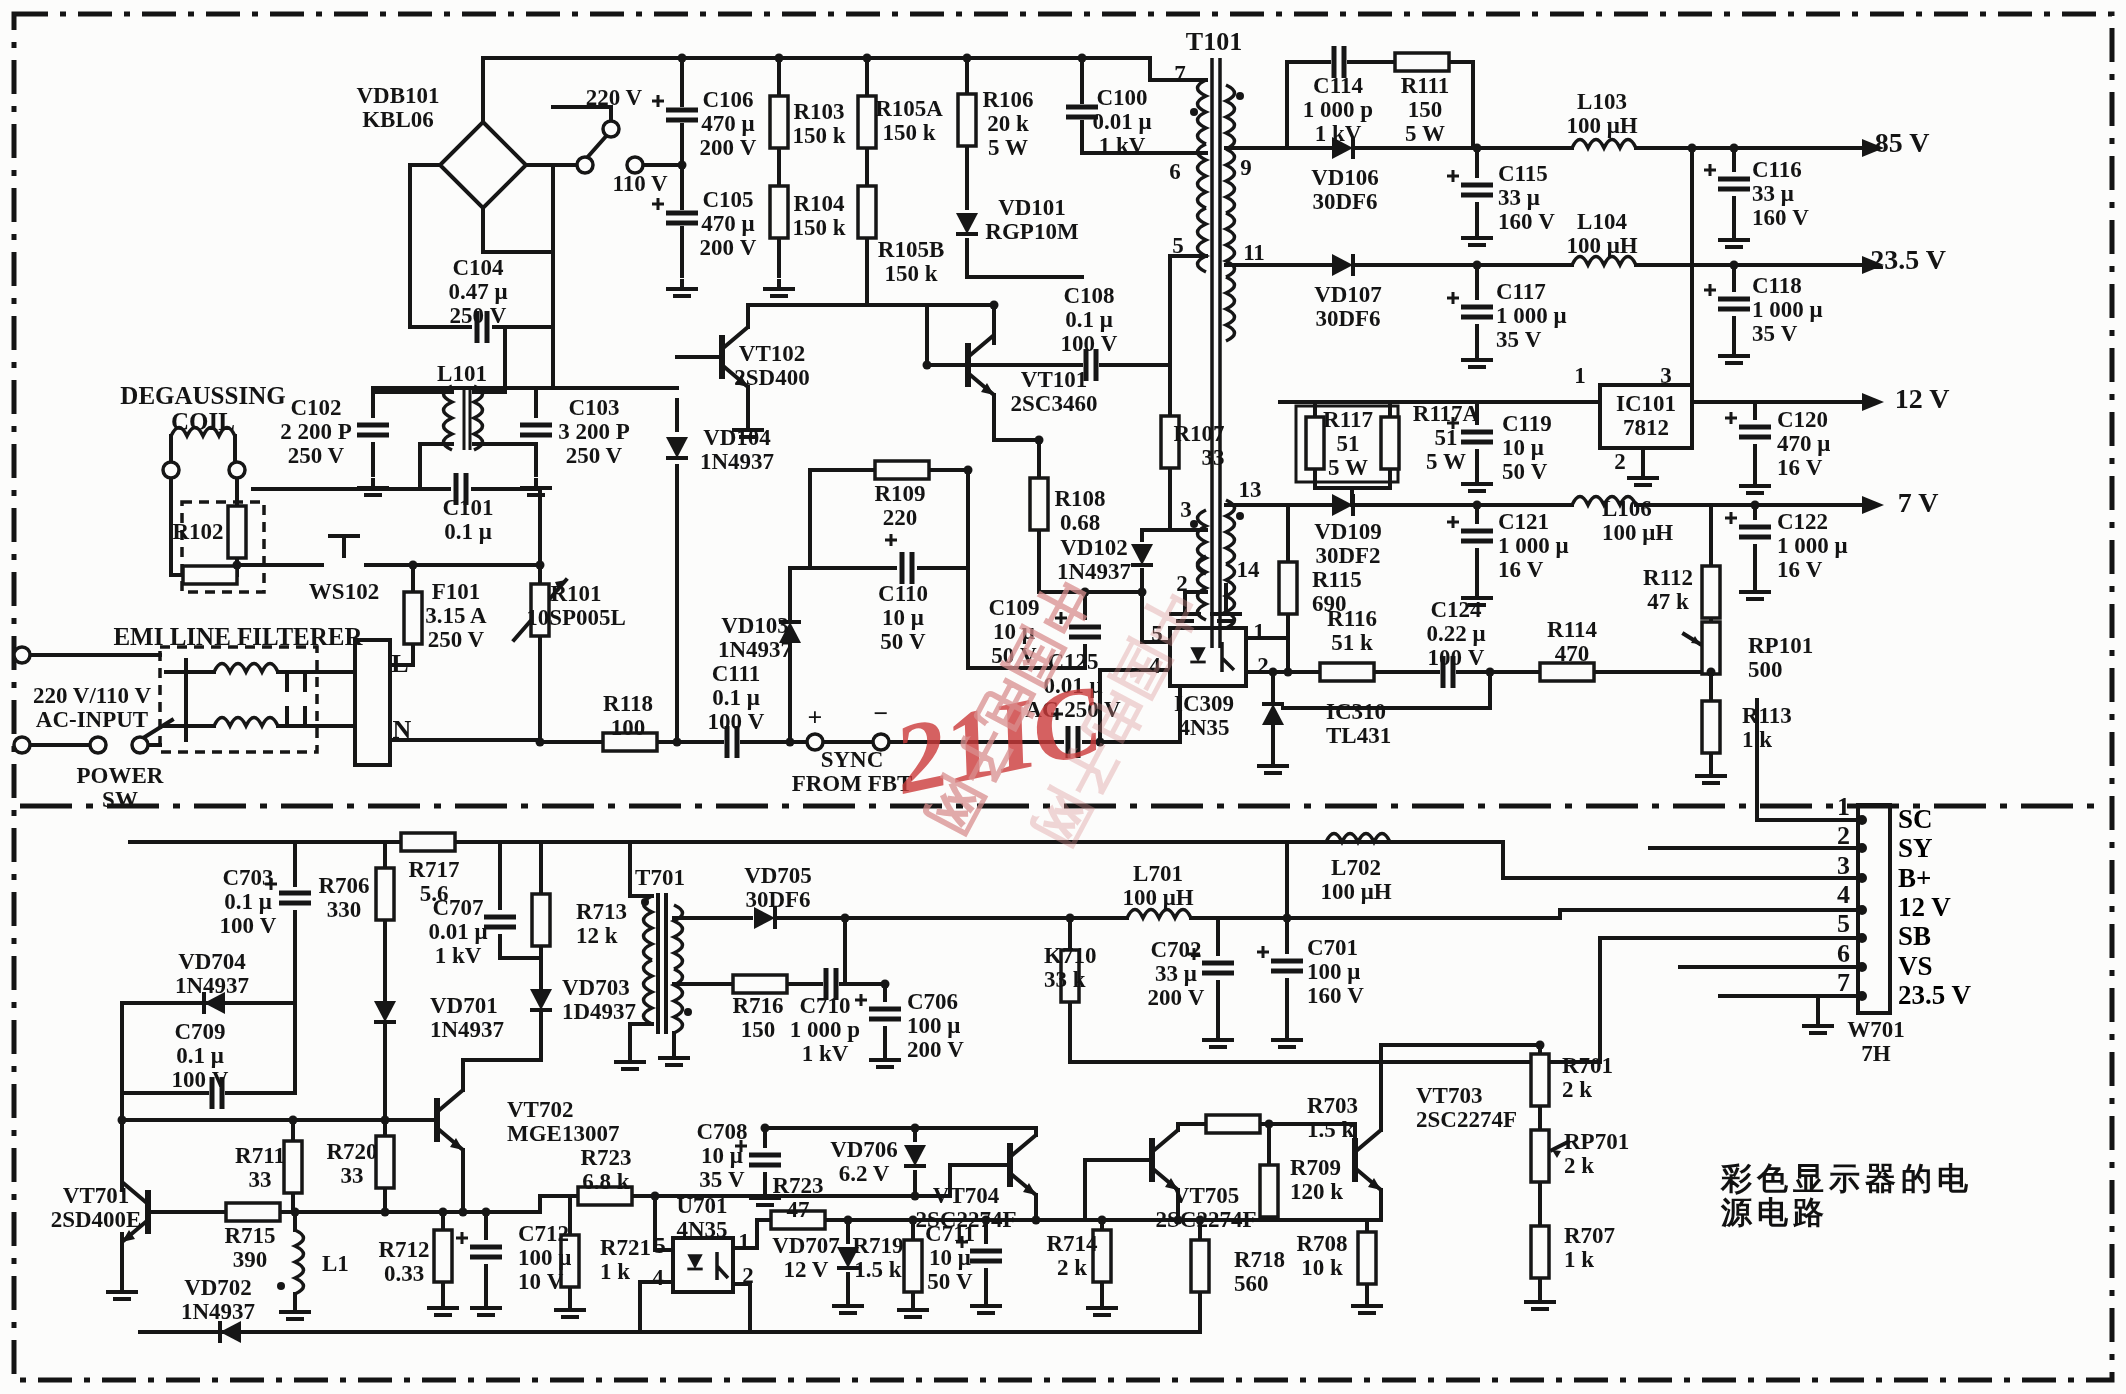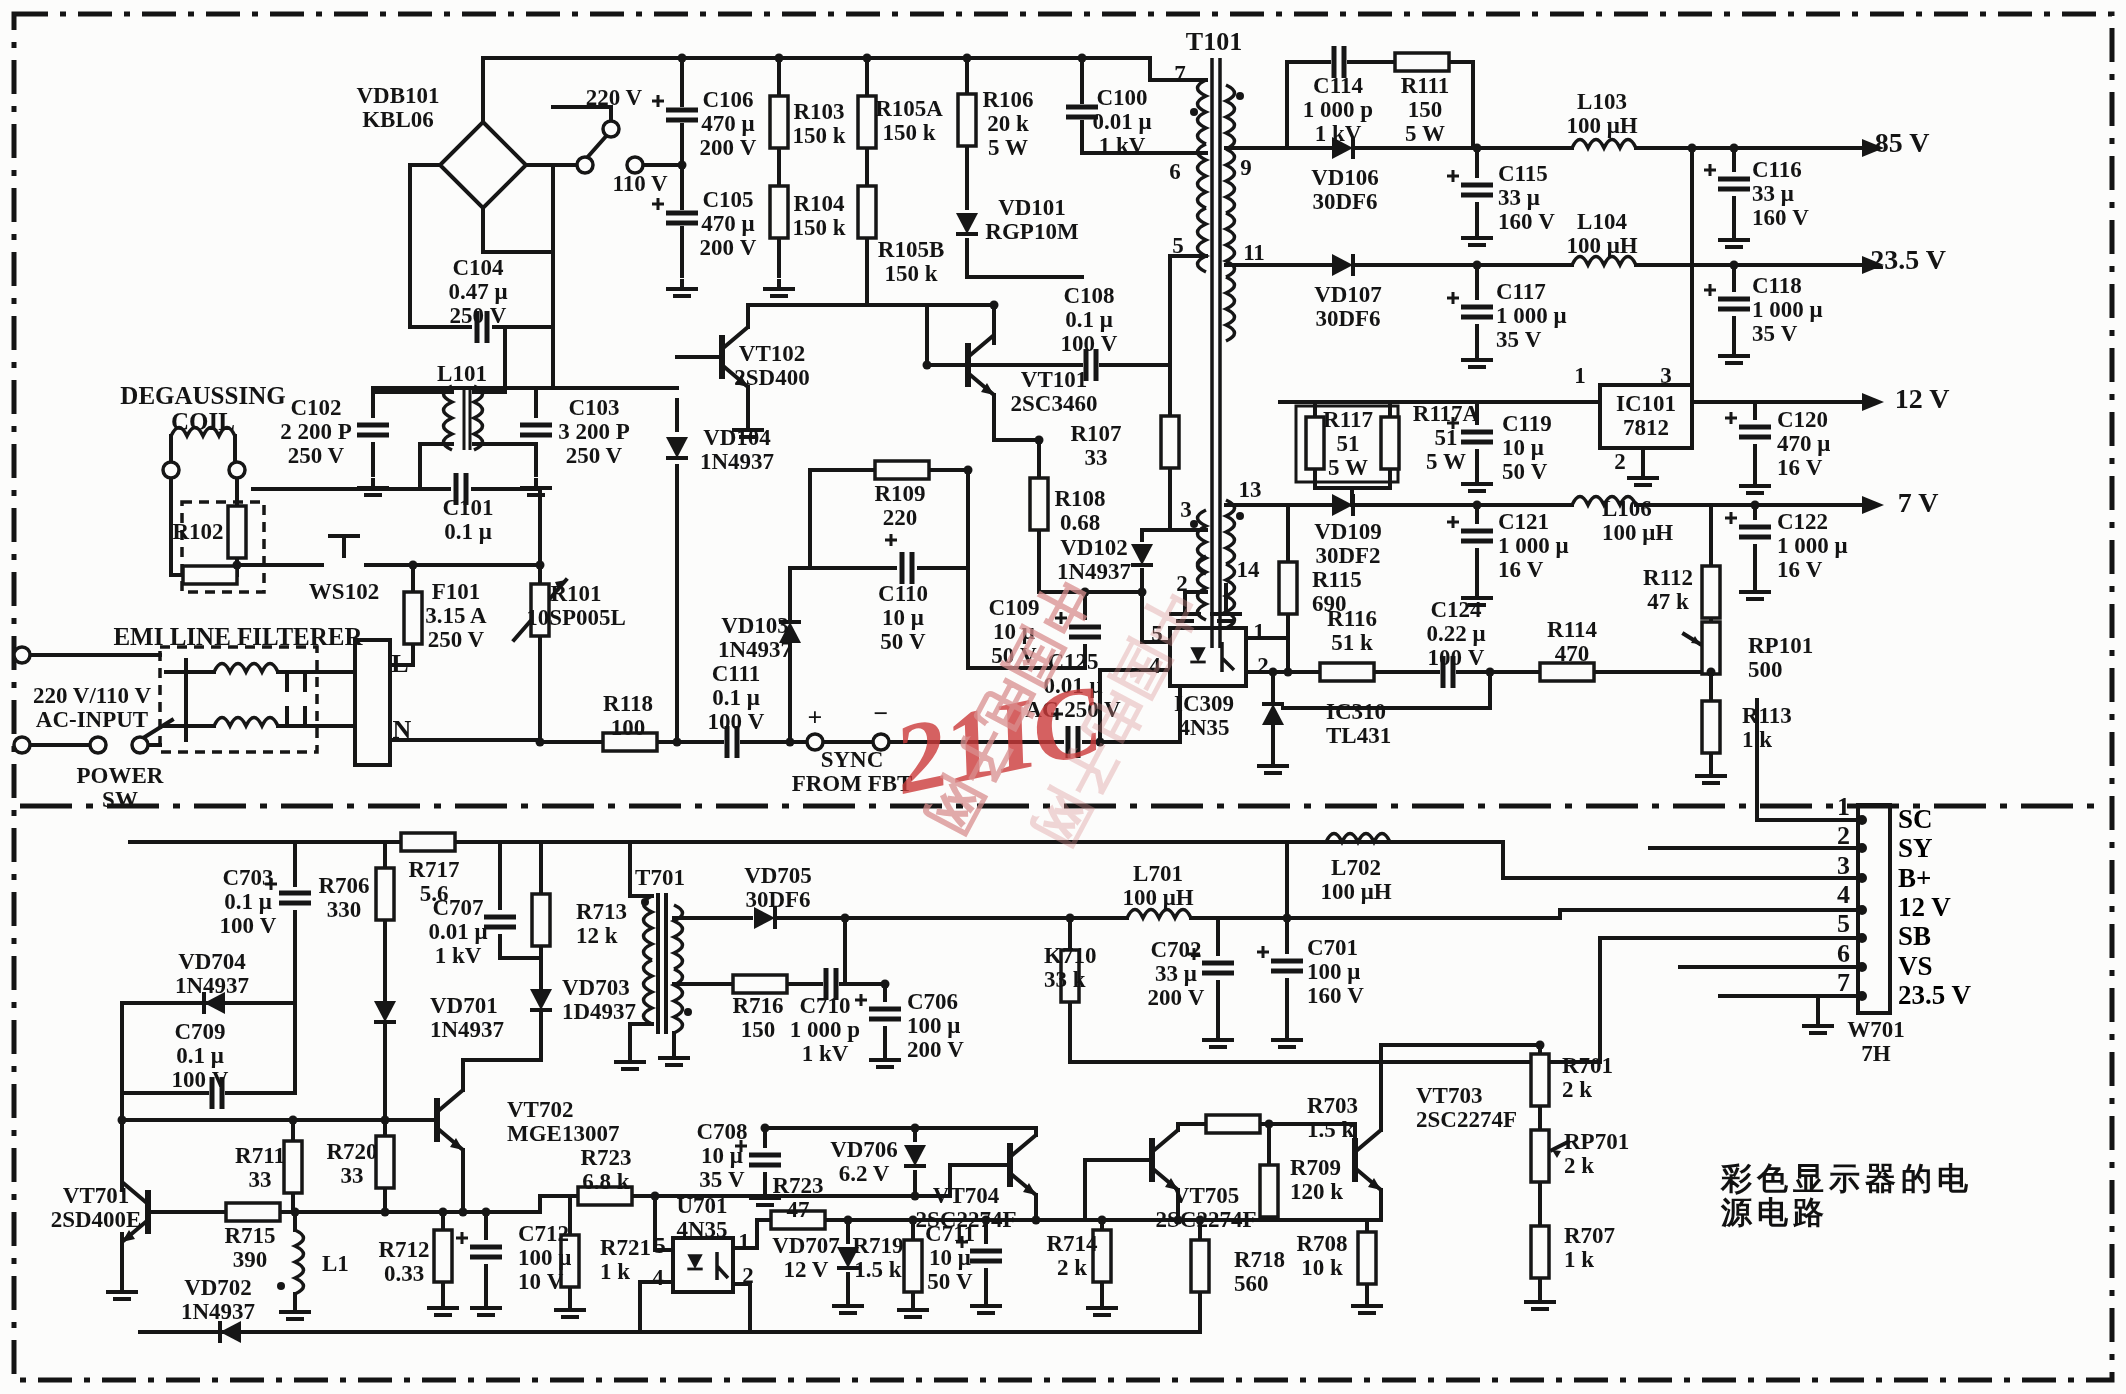--- a/index.html
+++ b/index.html
@@ -563,21 +563,21 @@
       <div class="lbl" style="left: 344px; top: 580px;">WS102</div>
       <div class="lbl" style="left: 772px; top: 342px;">VT102
 2SD400</div>
       <div class="lbl" style="left: 1054px; top: 368px;">VT101
 2SC3460</div>
       <div class="lbl" style="left: 737px; top: 426px;">VD104
 1N4937</div>
       <div class="lbl" style="left: 1089px; top: 284px;">C108
 0.1 μ
 100 V</div>
-      <div class="lbl" style="left: 1096px; top: 422px;">R107
+      <div class="lbl" style="left: 1199px; top: 422px; text-align: right;">R107
 33</div>
       <div class="lbl" style="left: 900px; top: 482px;">R109
 220</div>
       <div class="lbl" style="left: 1080px; top: 487px;">R108
 0.68</div>
       <div class="lbl" style="left: 1094px; top: 536px;">VD102
 1N4937</div>
       <div class="lbl" style="left: 903px; top: 582px;">C110
 10 μ
 50 V</div>

